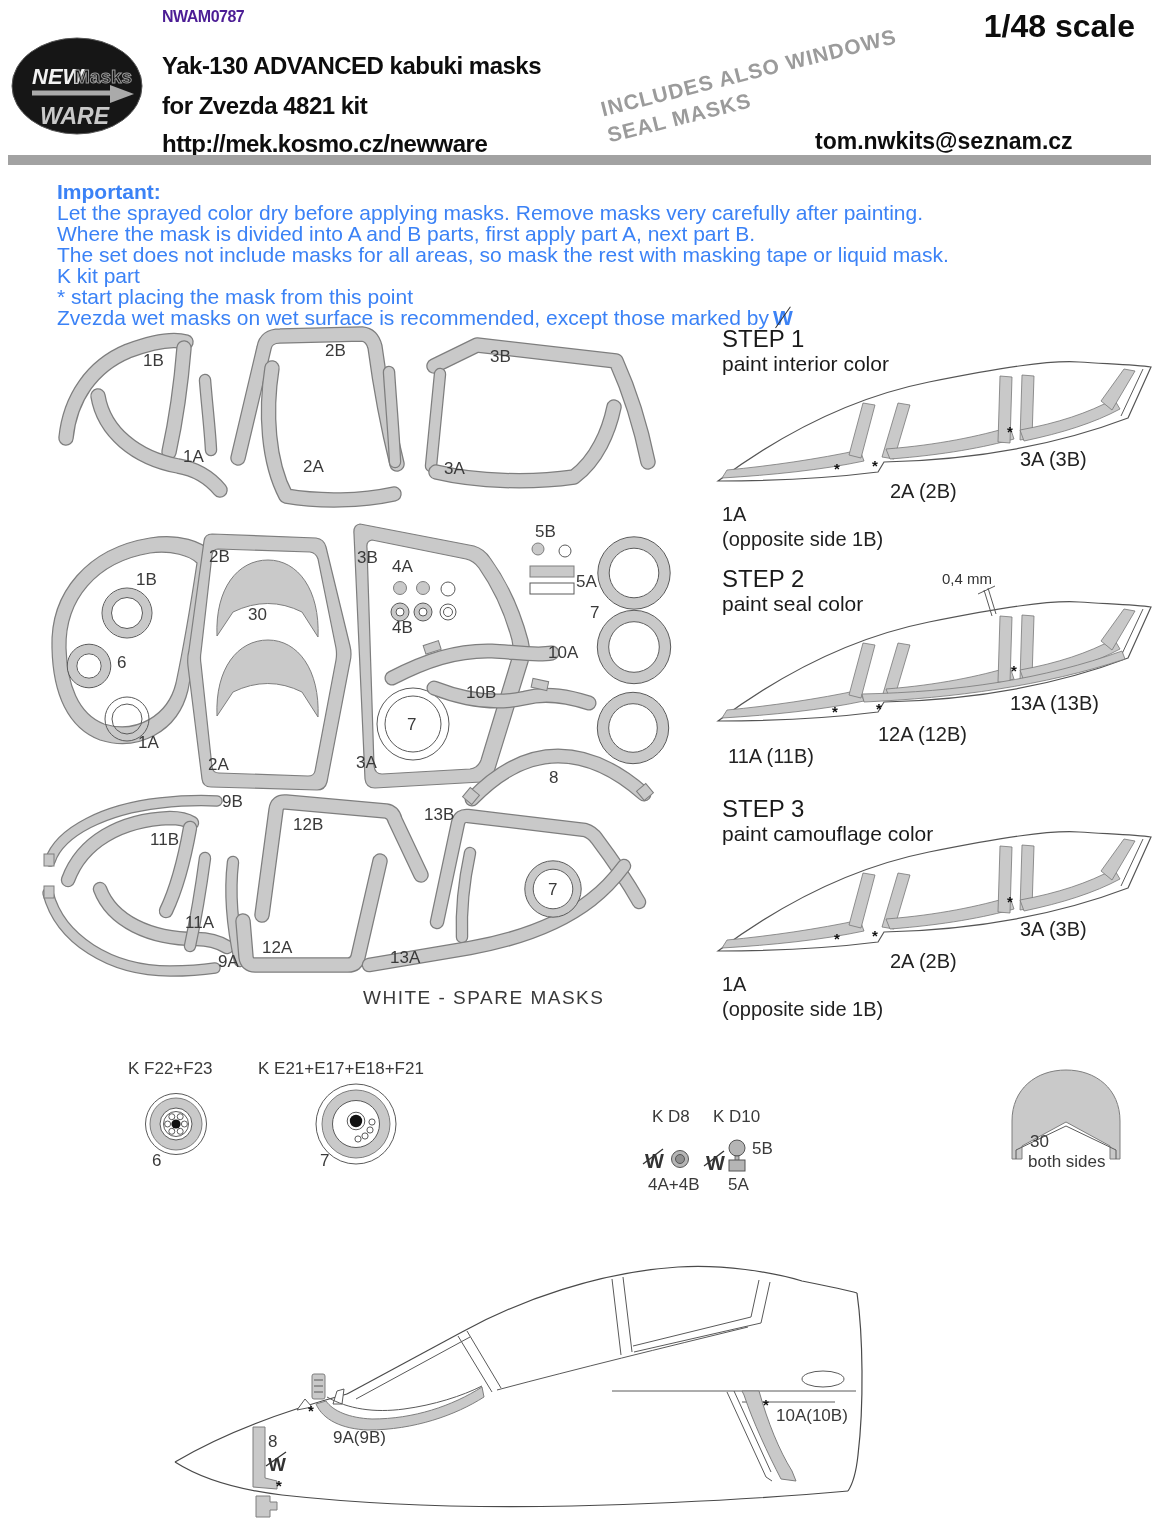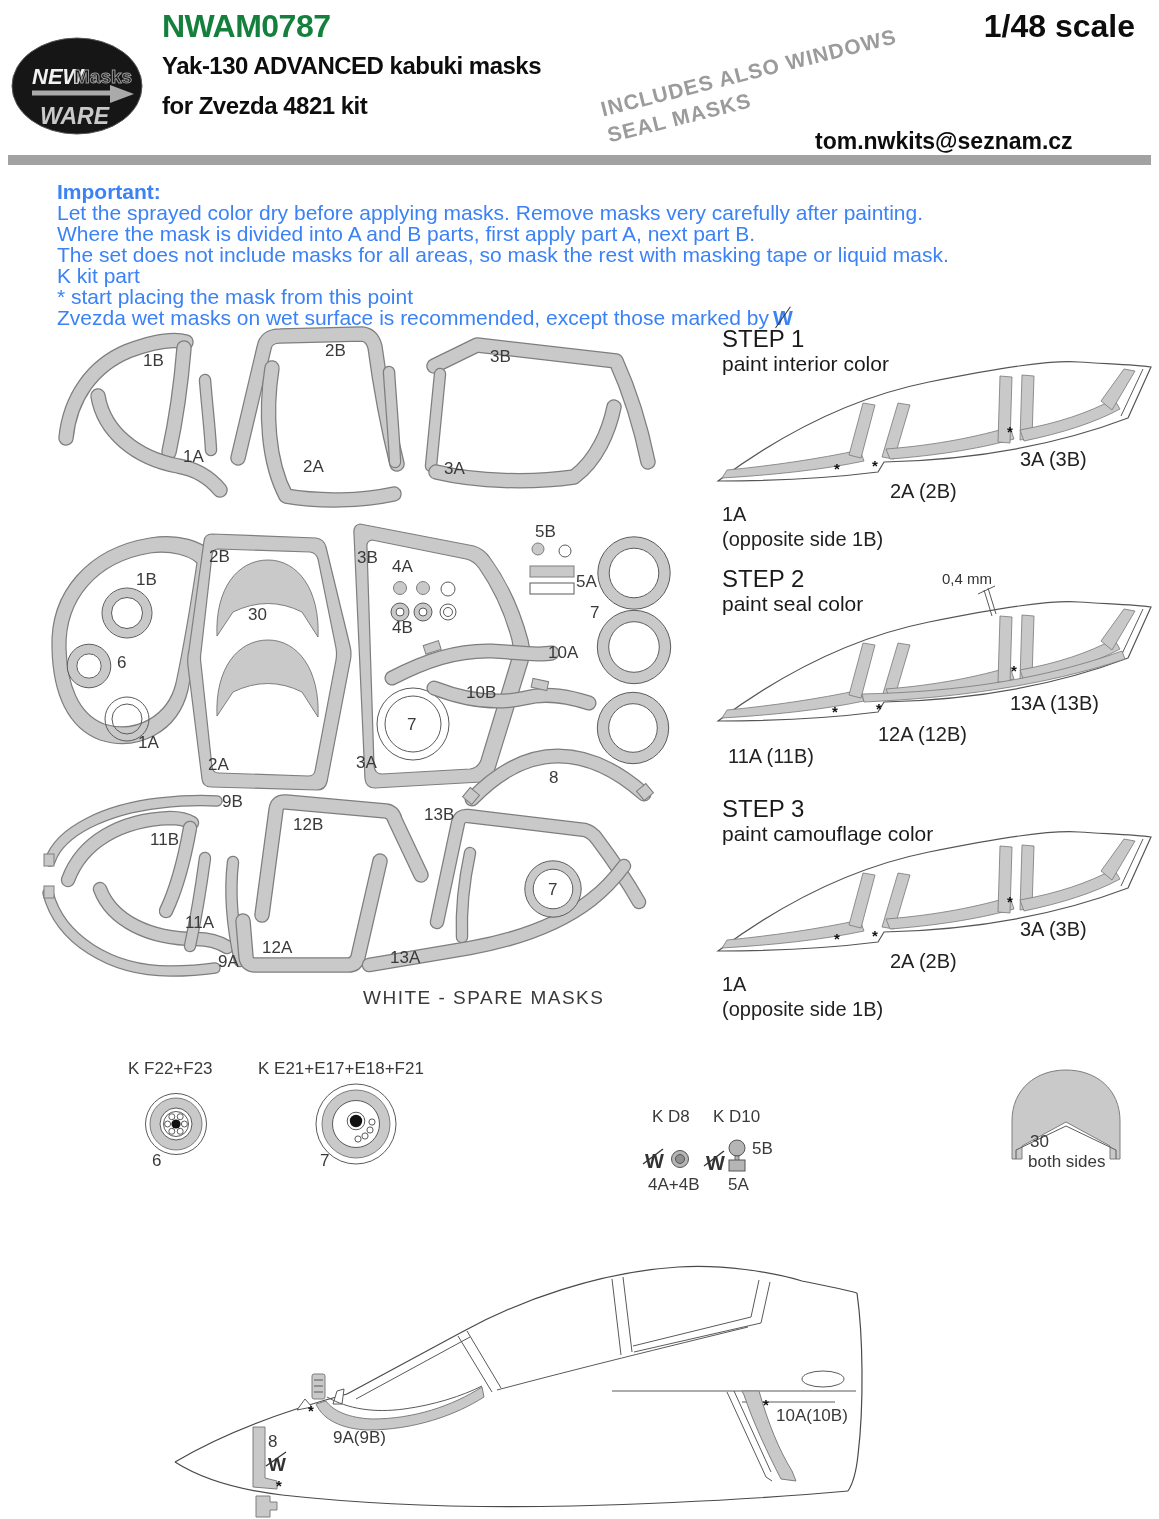--- a/index.html
+++ b/index.html
@@ -1,20 +1,20 @@
 <!DOCTYPE html>
 <html><head>
 <meta charset="utf-8">
 <style>
   html,body{margin:0;padding:0;background:#fff}
   #page{position:relative;width:1159px;height:1519px;background:#fff;overflow:hidden;
         font-family:"Liberation Sans",sans-serif;color:#222}
   .abs{position:absolute}
   
-  .hcode{font-size:32px;font-weight:bold;letter-spacing:-.5px;color:#15803d}
+  .hcode{font-size:16px;font-weight:bold;letter-spacing:-.5px;color:#4c1d95}
   .hline{font-size:24px;font-weight:bold;letter-spacing:-.5px;color:#0d0d0d}
   .hscale{font-size:32px;font-weight:bold;color:#0d0d0d;text-align:right;width:220px}
   .hemail{font-size:23px;font-weight:bold;color:#0d0d0d;text-align:left;width:320px}
   .banner{transform:rotate(-14deg);transform-origin:left top;color:#9b9b9b;font-weight:bold;
           font-size:21px;line-height:27px;letter-spacing:1px;white-space:nowrap}
   .bar{background:#a2a2a2;height:10px;left:8px;right:8px;top:155px}
   
   .notes{left:57px;top:181px;font-size:21px;line-height:21px;color:#3b82f6;white-space:nowrap}
   .notes b{font-weight:bold}
   .wsym{position:relative;display:inline-block;font-weight:bold;margin-left:4px}
@@ -48,20 +48,21 @@
     <text x="24" y="48" font-size="22" font-style="italic" font-weight="bold" fill="#f2f2f2">NEW</text>
     <text x="66" y="47" font-size="19" font-weight="bold" fill="#161616" stroke="#999" stroke-width="1">Masks</text>
     <line x1="24" y1="57" x2="102" y2="57" stroke="#aaa" stroke-width="5"></line>
     <polygon points="102,49 126,58 102,67" fill="#aaa"></polygon>
     <text x="32" y="88" font-size="23" font-style="italic" font-weight="bold" fill="#c9c9c9">WARE</text>
   </svg>
 
   <div class="abs hcode" style="left:162px;top:8px">NWAM0787</div>
   <div class="abs hline" style="left:162px;top:52px">Yak-130 ADVANCED kabuki masks</div>
   <div class="abs hline" style="left:162px;top:92px">for Zvezda 4821 kit</div>
+  <div class="abs hline" style="left:162px;top:130px">http://mek.kosmo.cz/newware</div>
   <div class="abs hscale" style="left:915px;top:8px">1/48 scale</div>
   <div class="abs hemail" style="left:815px;top:128px">tom.nwkits@seznam.cz</div>
   <div class="abs banner" style="left:598px;top:96px">
     <span>INCLUDES ALSO WINDOWS</span><br>
     <span>SEAL MASKS</span>
   </div>
   <div class="abs bar"></div>
 
   <div class="abs notes">
     <b>Important:</b><br>

